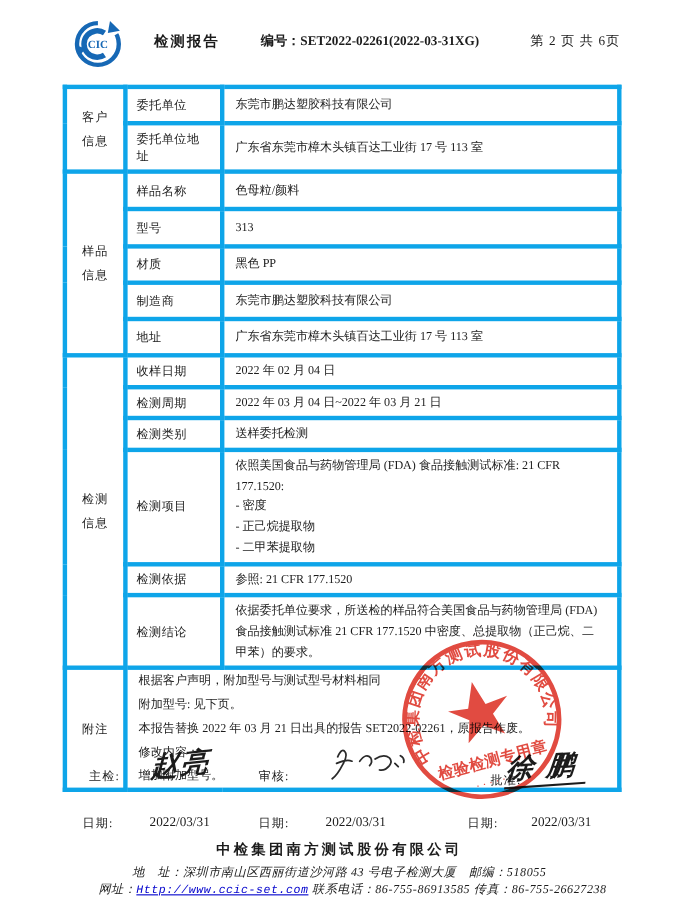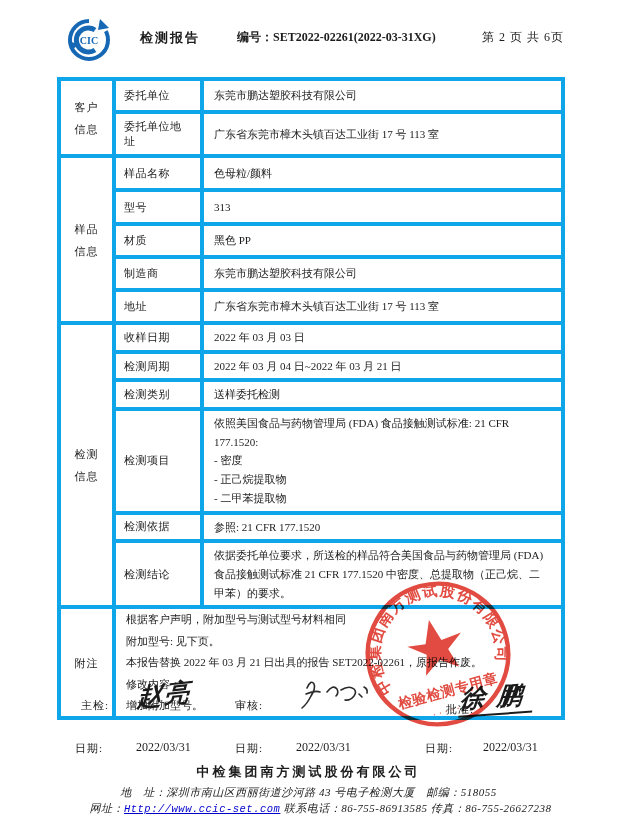--- a/index.html
+++ b/index.html
@@ -114,21 +114,21 @@
     </tr>
     <tr>
       <td class="lbl" style="height:33px">地址</td>
       <td class="val">广东省东莞市樟木头镇百达工业街 17 号 113 室</td>
     </tr>
 
     <tr>
       <td class="grp" rowspan="6">检测
 信息</td>
       <td class="lbl" style="height:26px">收样日期</td>
-      <td class="val">2022 年 03 月 03 日</td>
+      <td class="val">2022 年 02 月 04 日</td>
     </tr>
     <tr>
       <td class="lbl" style="height:26px">检测周期</td>
       <td class="val">2022 年 03 月 04 日~2022 年 03 月 21 日</td>
     </tr>
     <tr>
       <td class="lbl" style="height:26px">检测类别</td>
       <td class="val">送样委托检测</td>
     </tr>
     <tr>

